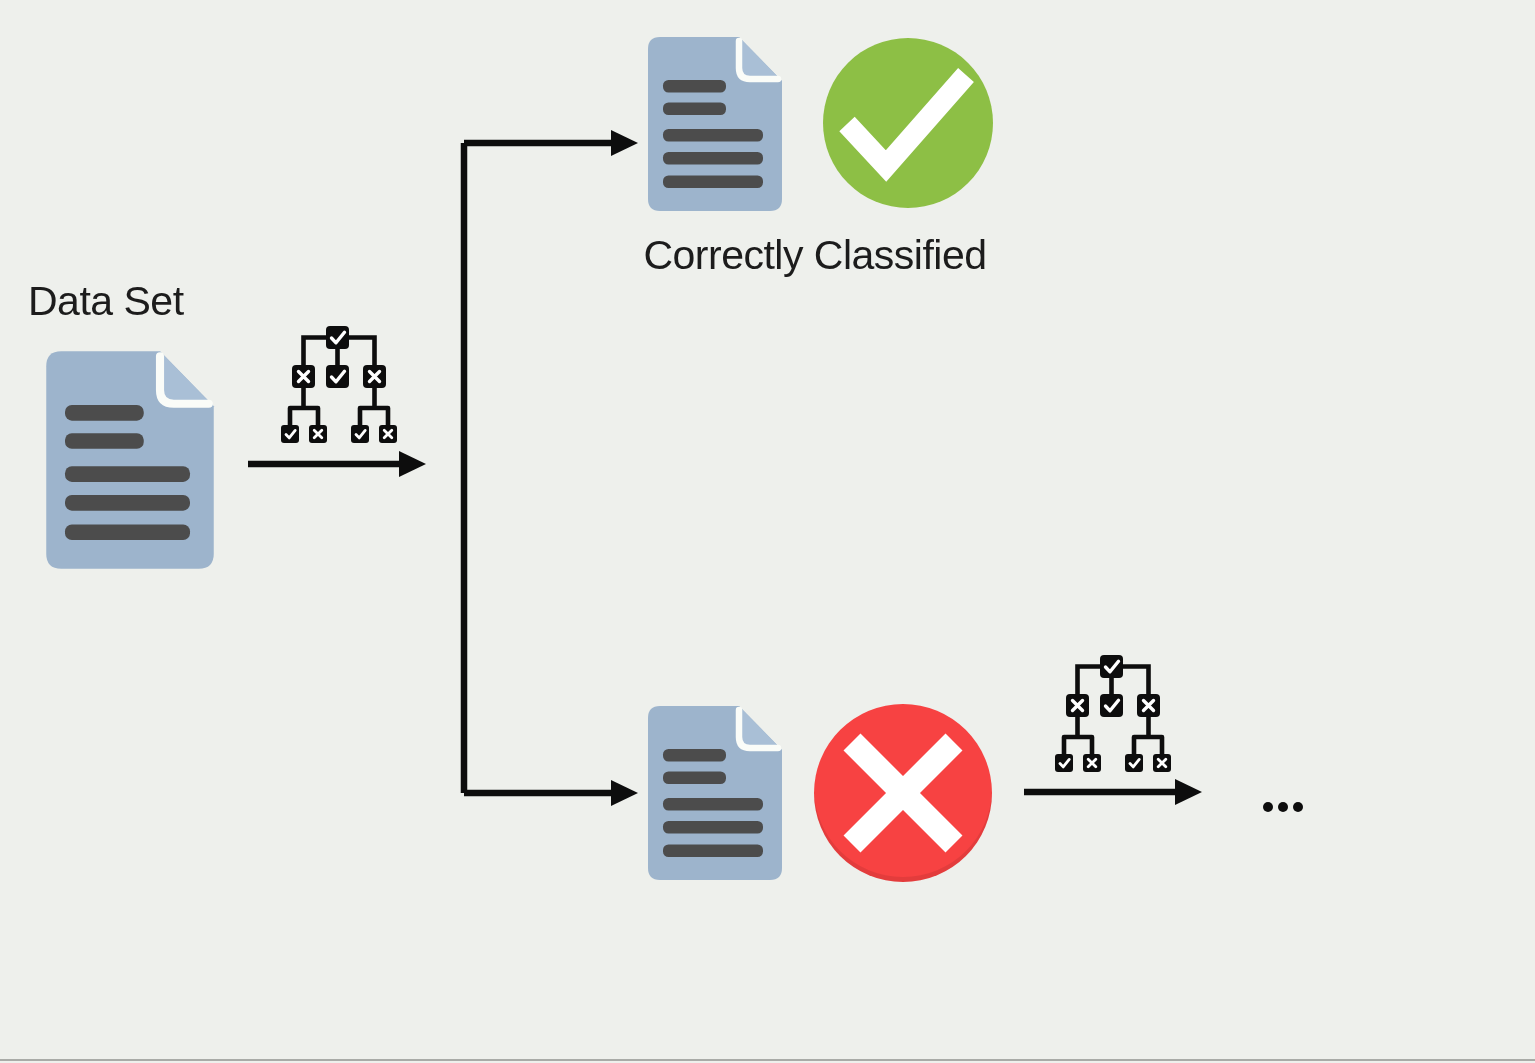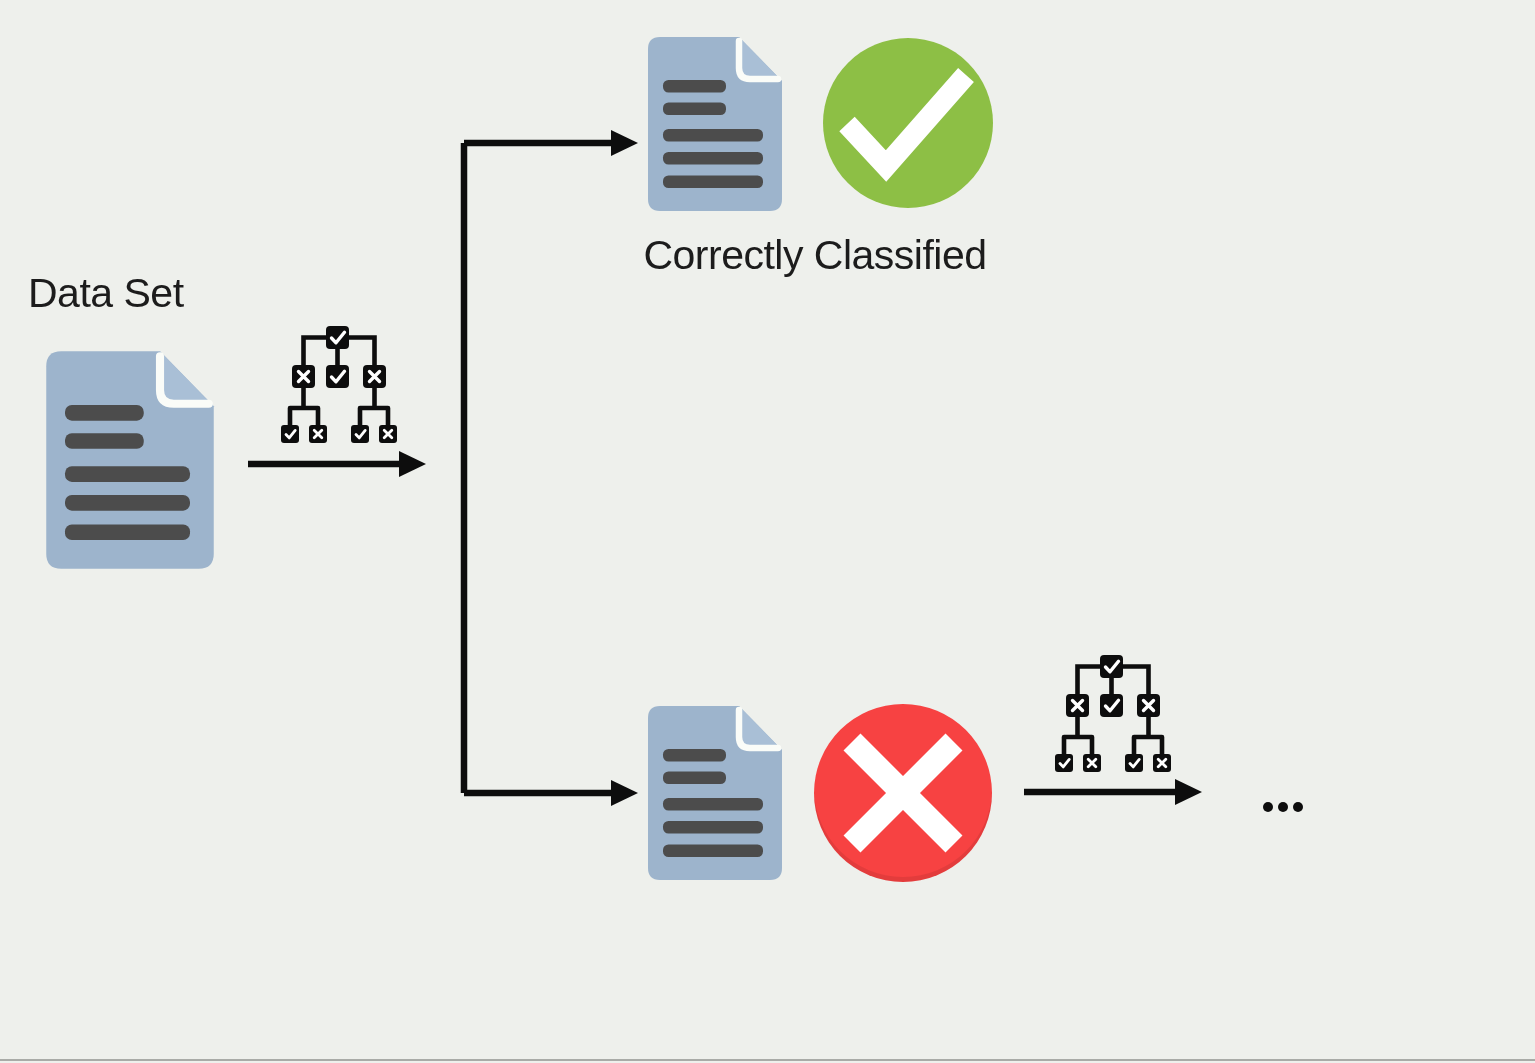--- a/index.html
+++ b/index.html
@@ -43,21 +43,21 @@
   
   .ellipsis{display:flex;gap:5px;align-items:center;}
   .dot{width:10px;height:10px;border-radius:50%;background:var(--icon_ink,#0d0d0d);display:block;}
   .bottom-rule{left:0;top:1059px;width:1535px;height:2px;background:var(--bottom_rule,#a9aba7);}
 </style>
 </head>
 <body>
 
 <div class="canvas">
 
-  <div class="abs label" style="left:28px;top:273px;">Data Set</div>
+  <div class="abs label" style="left:28px;top:281px;">Data Set</div>
 
   <svg class="abs" style="left:45px;top:349px;" width="170" height="222" viewBox="0 0 136 176">
     <path class="doc-body" d="M13 1 H92 L135 45 V163 Q135 175 123 175 H13 Q1 175 1 163 V13 Q1 1 13 1 Z"></path>
     <path class="doc-fold" d="M92 1 L135 45 H104 Q92 45 92 33 Z"></path>
     <path class="doc-band" d="M92 5 V32 Q92 43 103 43 H131"></path>
     <g>
       <rect class="doc-bar" x="16" y="44" width="63" height="12.5" rx="5.5"></rect>
       <rect class="doc-bar" x="16" y="66.5" width="63" height="12.5" rx="5.5"></rect>
       <rect class="doc-bar" x="16" y="93" width="100" height="12.5" rx="5.5"></rect>
       <rect class="doc-bar" x="16" y="116" width="100" height="12.5" rx="5.5"></rect>

